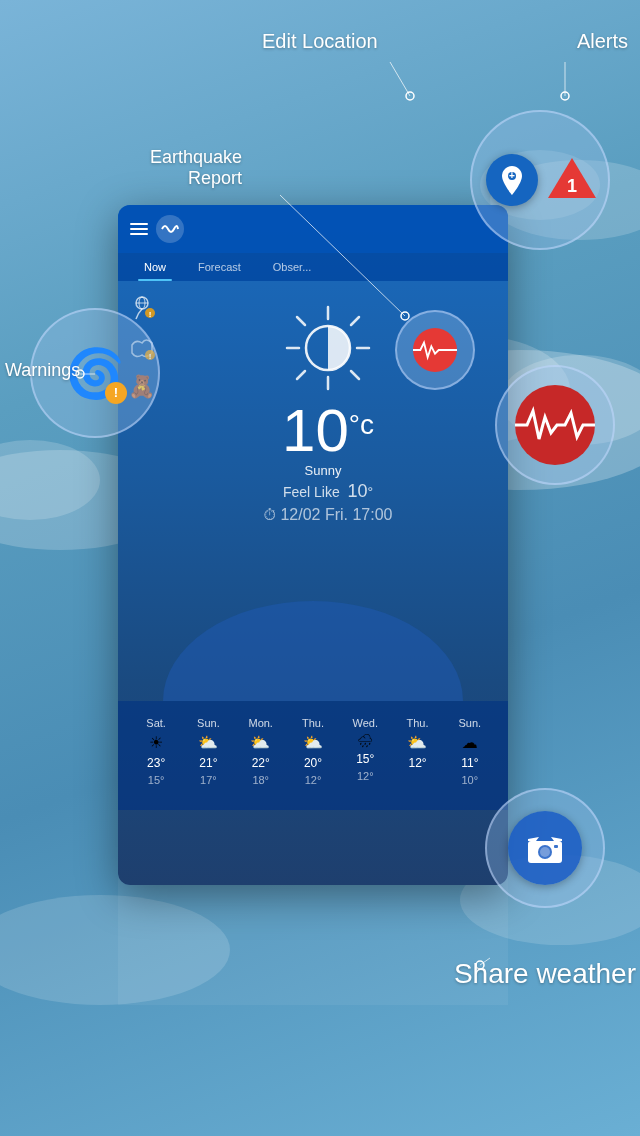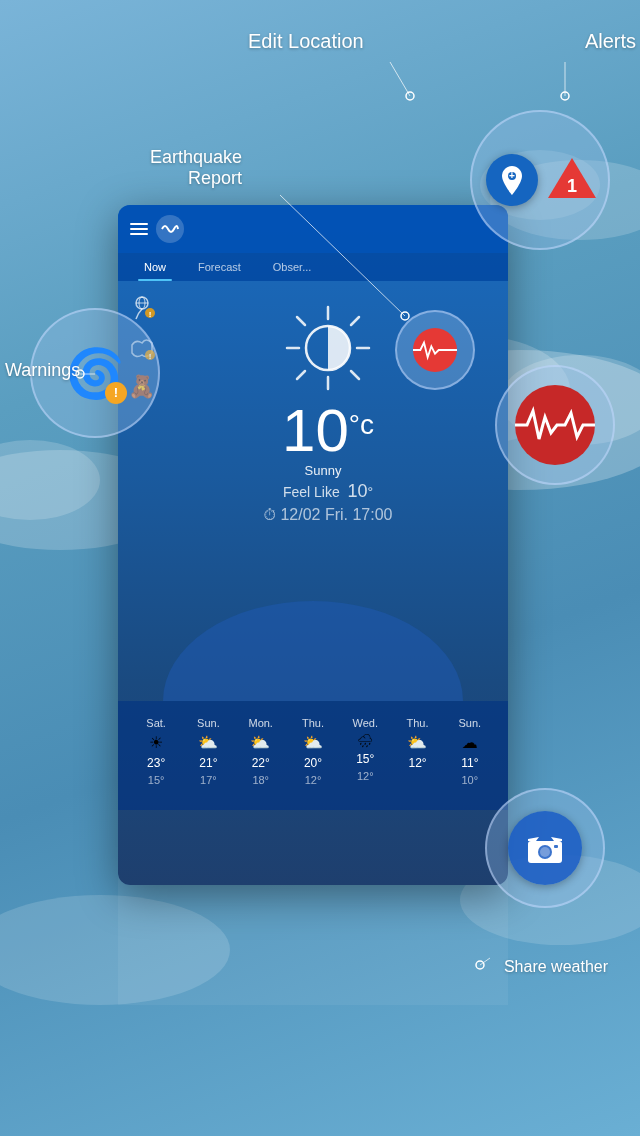--- a/index.html
+++ b/index.html
@@ -264,33 +264,33 @@
       top: 360px;
       font-size: 18px;
     }
     .label-earthquake {
       left: 150px;
       top: 126px;
       font-size: 18px;
       text-align: right;
     }
     .label-edit {
-      left: 248px;
+      left: 262px;
       top: 30px;
       font-size: 20px;
     }
     .label-alerts {
-      right: 4px;
+      right: 12px;
       top: 30px;
       font-size: 20px;
     }
     .label-share {
-      right: 32px;
+      right: 4px;
       top: 958px;
-      font-size: 16px;
+      font-size: 28px;
     }
 
     
     .pulse-svg {
       width: 60px;
       height: 30px;
     }
     .pulse-svg-big {
       width: 80px;
       height: 40px;

